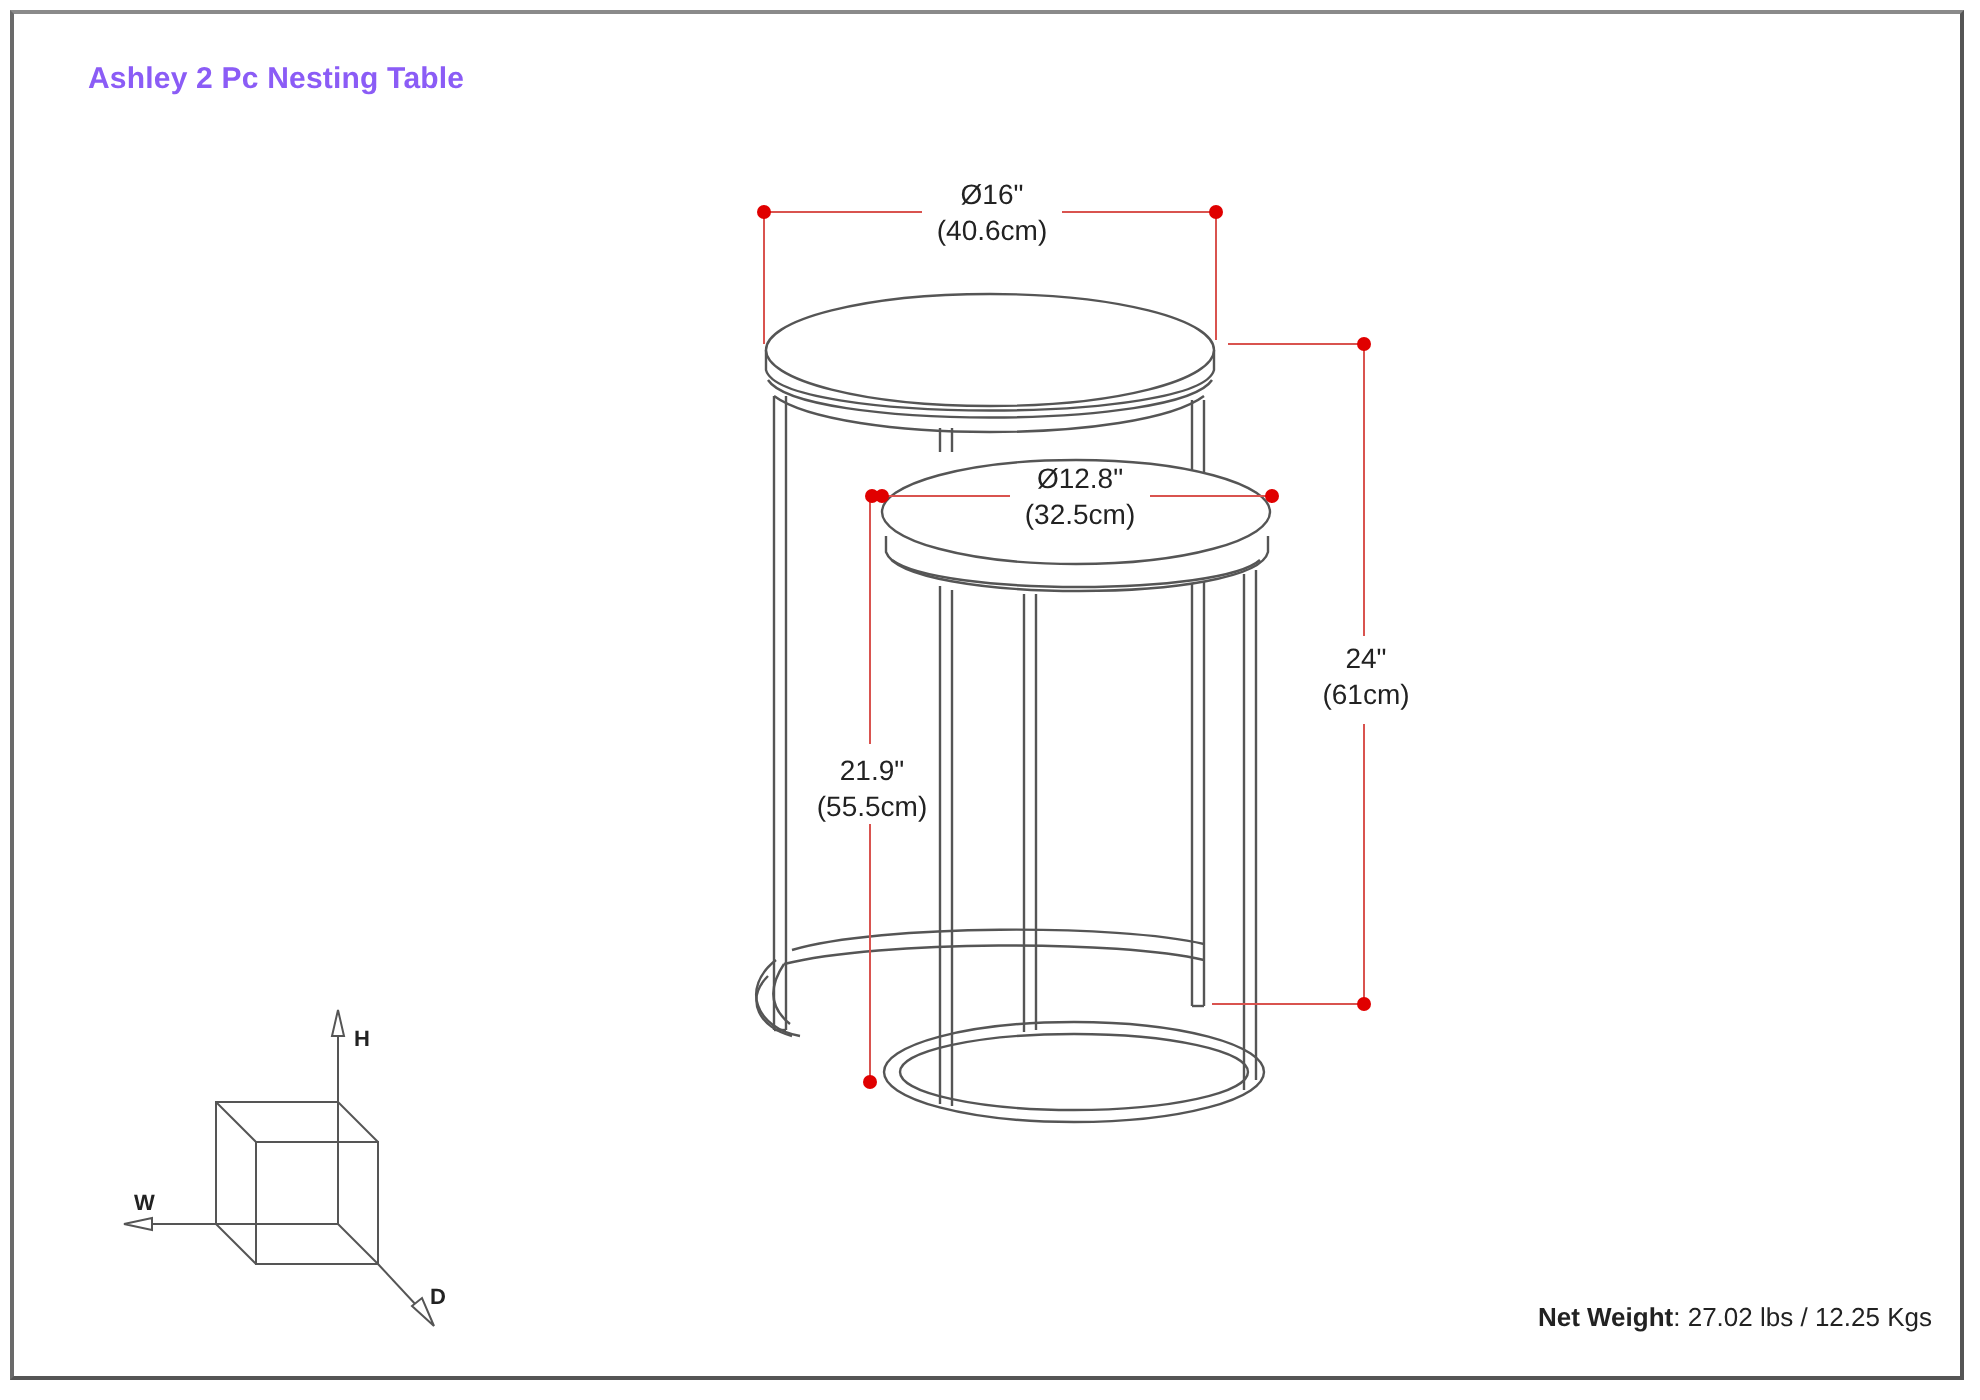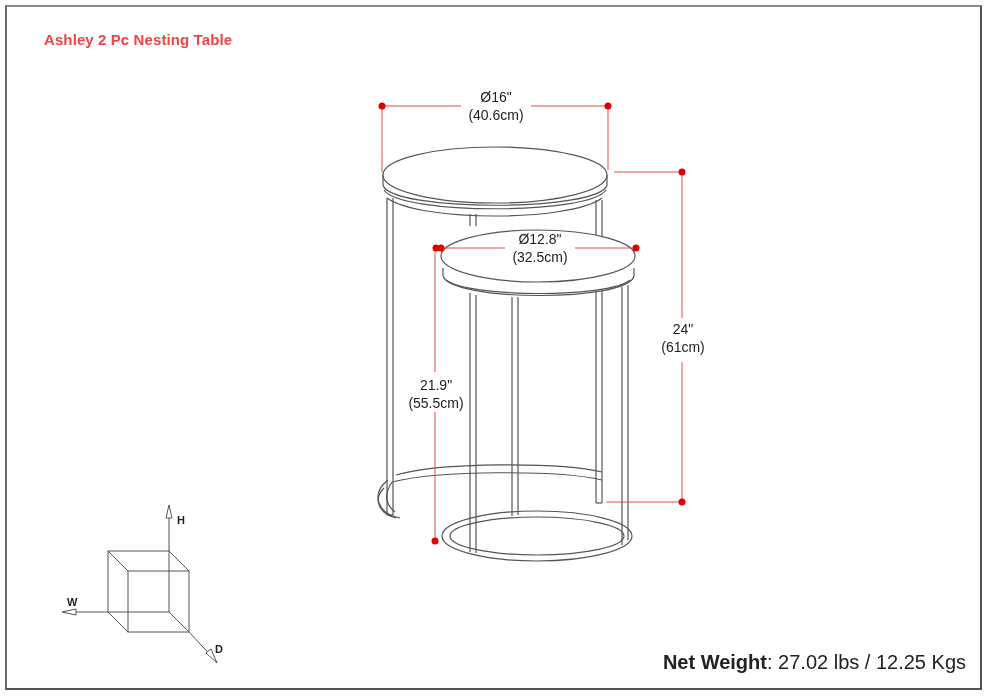--- a/index.html
+++ b/index.html
@@ -24,21 +24,21 @@
       border-top-color: #8a8a8a;
       border-left-color: #6a6a6a;
       box-sizing: border-box;
     }
     .title {
       position: absolute;
       left: 44px;
       top: 31px;
       font-size: 15px;
       font-weight: bold;
-      color: #ef4444;
+      color: #8b5cf6;
       letter-spacing: 0.1px;
     }
     svg.drawing {
       position: absolute;
       left: 0;
       top: 0;
       width: 990px;
       height: 700px;
     }
     .dim-label {
@@ -54,21 +54,21 @@
     .axis-label {
       position: absolute;
       font-size: 11px;
       font-weight: bold;
       color: #222222;
     }
     .weight {
       position: absolute;
       right: 24px;
       top: 651px;
-      font-size: 20px;
+      font-size: 13px;
       color: #222222;
     }
     .weight b { font-weight: bold; }
   </style>
 </head>
 <body>
 
 <div class="frame"></div>
 
 <div class="title">Ashley 2 Pc Nesting Table</div>

